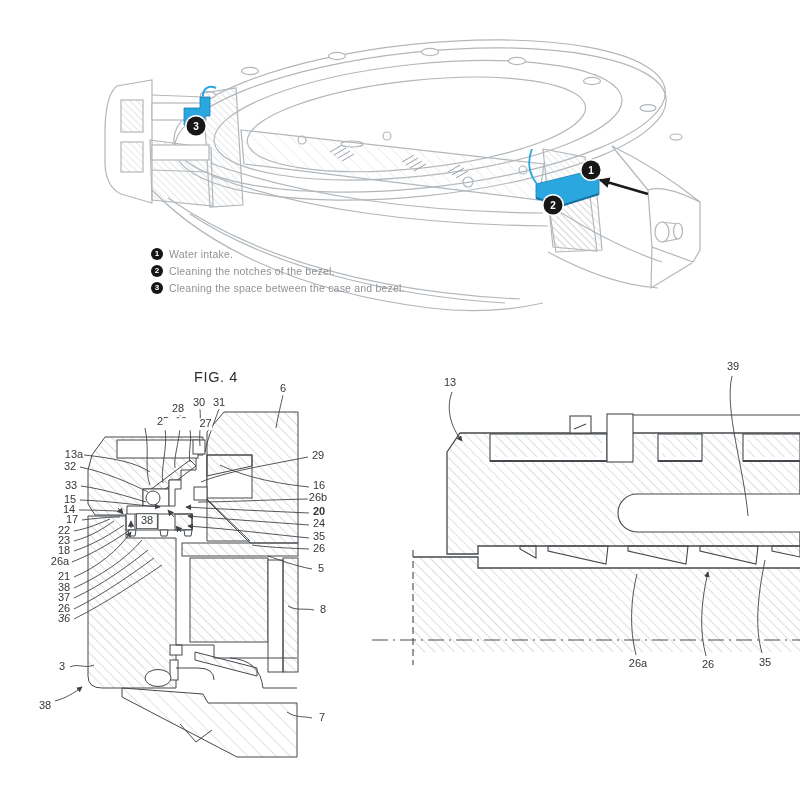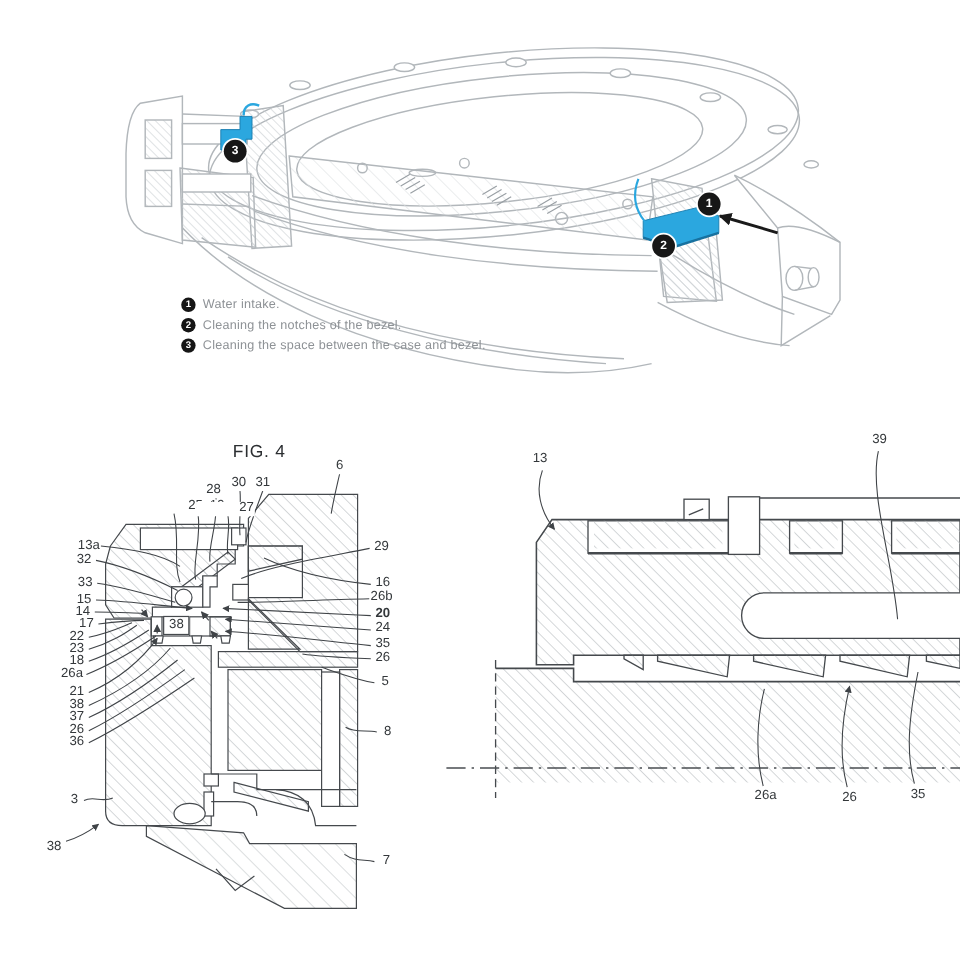--- a/index.html
+++ b/index.html
@@ -279,21 +279,21 @@
       <span class="ref-label" style="left: 69px; top: 510px;">14</span>
       <span class="ref-label" style="left: 72px; top: 520px;">17</span>
       <span class="ref-label" style="left: 64px; top: 531px;">22</span>
       <span class="ref-label" style="left: 64px; top: 541px;">23</span>
       <span class="ref-label" style="left: 64px; top: 551px;">18</span>
       <span class="ref-label" style="left: 60px; top: 562px;">26a</span>
       <span class="ref-label" style="left: 64px; top: 577px;">21</span>
       <span class="ref-label" style="left: 64px; top: 588px;">38</span>
       <span class="ref-label" style="left: 64px; top: 598px;">37</span>
       <span class="ref-label" style="left: 64px; top: 609px;">26</span>
-      <span class="ref-label" style="left: 64px; top: 619px;">36</span>
+      <span class="ref-label" style="left: 64px; top: 619px; font-style: italic;">36</span>
       <span class="ref-label" style="left: 62px; top: 667px;">3</span>
       <span class="ref-label" style="left: 45px; top: 706px;">38</span>
       <span class="ref-label boxed" style="left: 147px; top: 521px;">38</span>
       <span class="ref-label" style="left: 318px; top: 456px;">29</span>
       <span class="ref-label" style="left: 319px; top: 486px;">16</span>
       <span class="ref-label" style="left: 318px; top: 498px;">26b</span>
       <span class="ref-label" style="left: 319px; top: 512px; font-weight: bold;">20</span>
       <span class="ref-label" style="left: 319px; top: 524px;">24</span>
       <span class="ref-label" style="left: 319px; top: 537px;">35</span>
       <span class="ref-label" style="left: 319px; top: 549px;">26</span>

